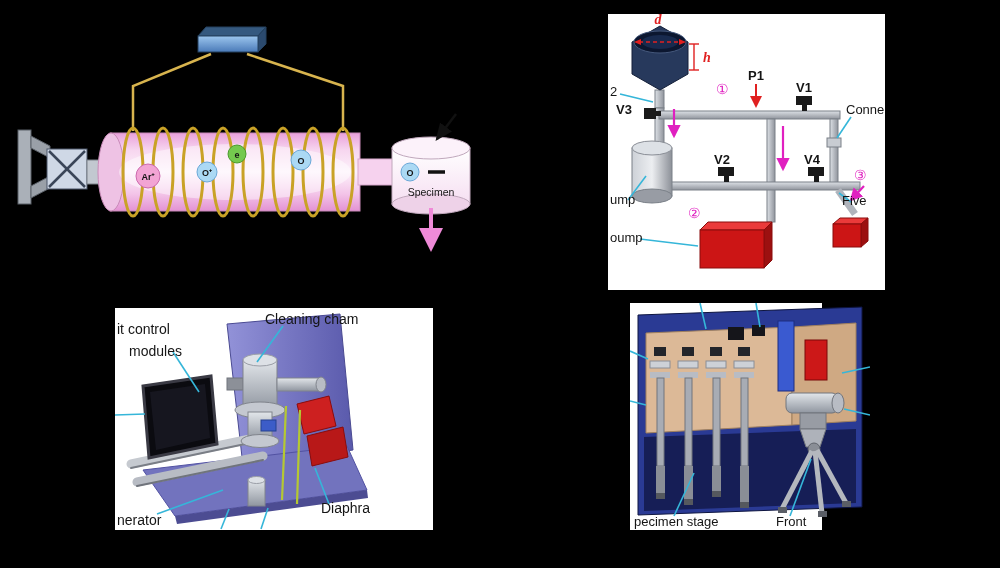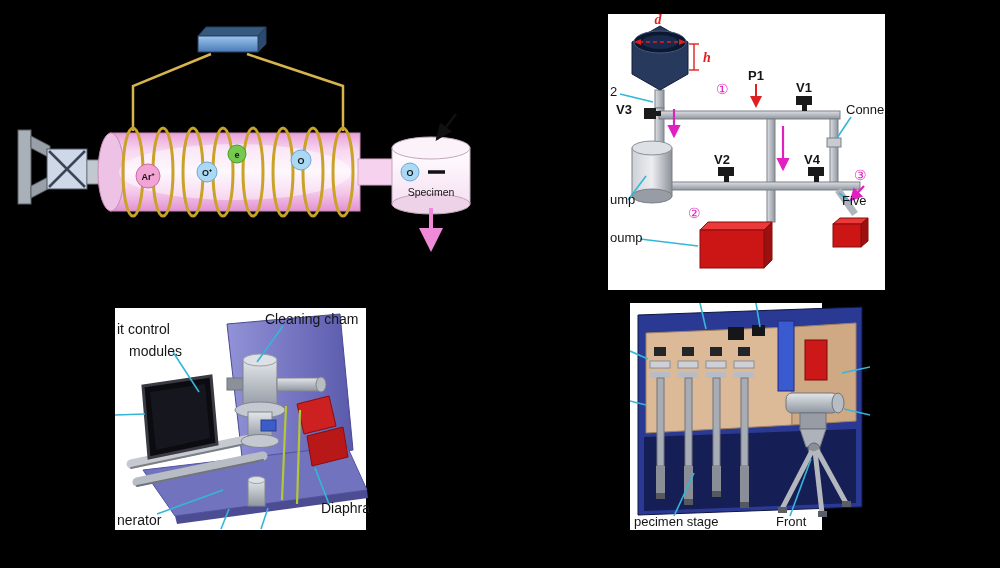--- a/index.html
+++ b/index.html
@@ -215,21 +215,21 @@
       </g>
 
       <text x="2" y="82" class="lbl">2</text>
       <text x="2" y="190" class="lbl">ump</text>
       <text x="2" y="228" class="lbl">oump</text>
       <text x="238" y="100" class="lbl">Conne</text>
       <text x="234" y="191" class="lbl">Five</text>
     </svg>
   </div>
 
-  <div class="panel white" style="left:115px;top:308px;width:251px;height:222px">
+  <div class="panel white" style="left:115px;top:308px;width:318px;height:222px">
     <svg width="265" height="222" viewBox="0 0 265 222">
       <defs>
         <linearGradient id="plateG" x1="0" y1="0" x2="1" y2="0">
           <stop offset="0" stop-color="#9292d8"></stop>
             <stop offset="1" stop-color="#5a5aac"></stop>
         </linearGradient>
         <linearGradient id="silvG" x1="0" y1="0" x2="0" y2="1">
           <stop offset="0" stop-color="#e2e6ea"></stop>
             <stop offset="1" stop-color="#9096a0"></stop>
         </linearGradient>

